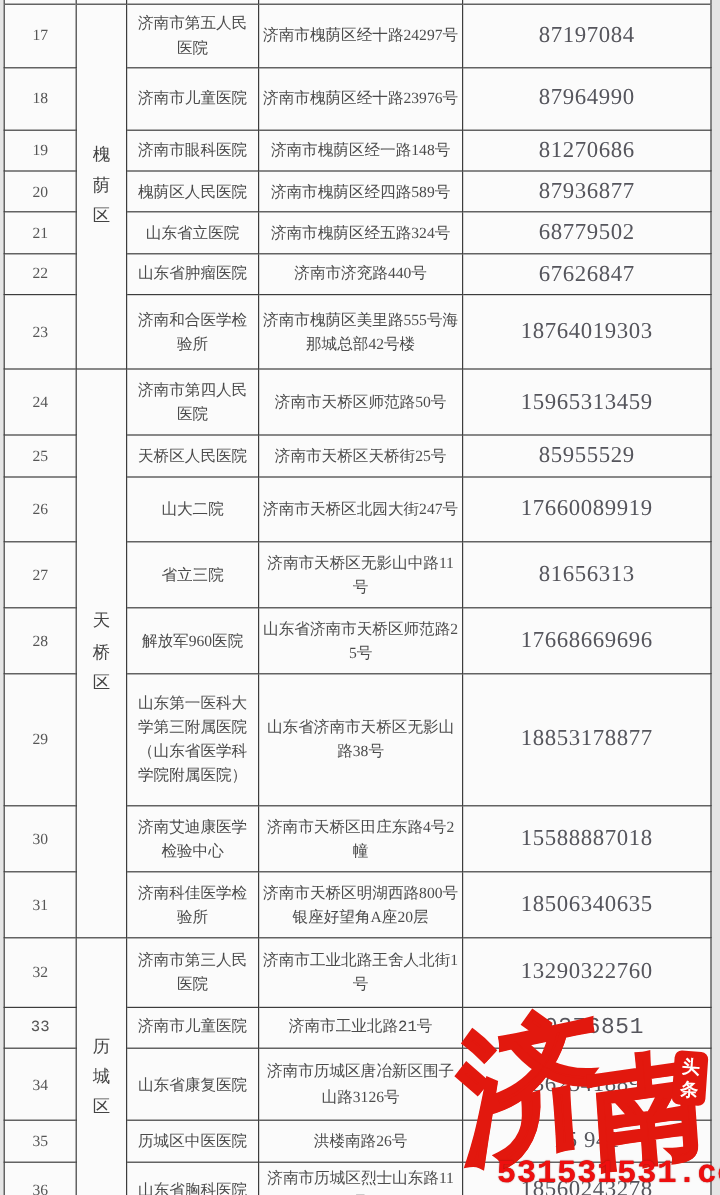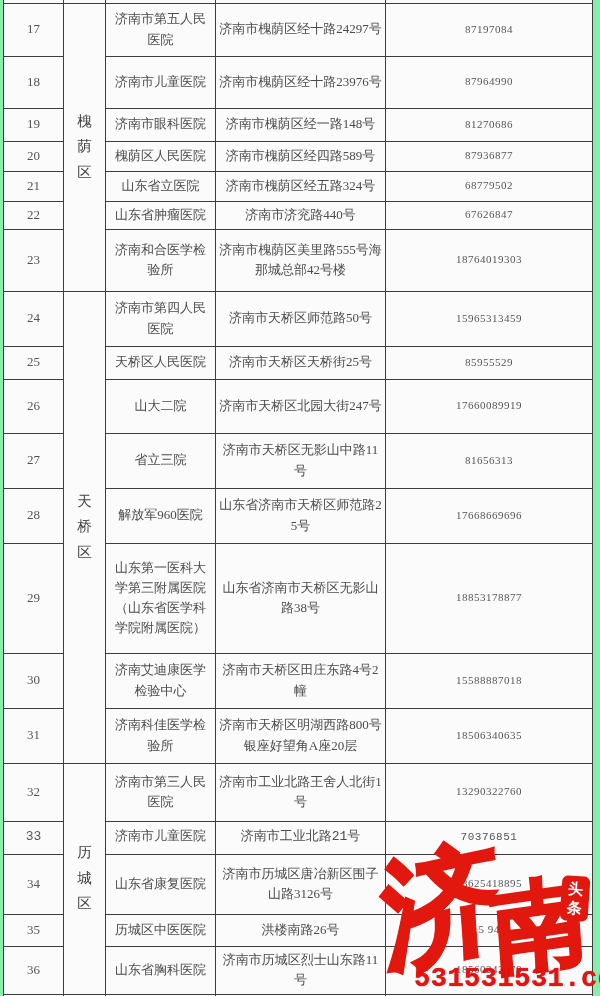--- a/index.html
+++ b/index.html
@@ -1,42 +1,42 @@
 <!DOCTYPE html>
 <html><head>
 <meta charset="utf-8">
 <style>
   html,body{margin:0;padding:0;}
   body{
     width:600px;height:996px;overflow:hidden;
     background:#ffffff;
     font-family:"Liberation Serif","DejaVu Serif",serif;
   }
-  .sheet{position:relative;width:600px;height:996px;background:#86efac;overflow:hidden;}
+  .sheet{position:relative;width:600px;height:996px;background:#e5e5e5;overflow:hidden;}
 
   table.hosp{
     position:absolute;left:3px;top:-2px;
     border-collapse:collapse;table-layout:fixed;width:589px;
     background:#fbfbfb;
   }
   col.c-num{width:60px;}
   col.c-dist{width:42px;}
   col.c-name{width:110px;}
   col.c-addr{width:170px;}
   col.c-phone{width:207px;}
 
   td{
     border:1.5px solid #3d3d3d;
     text-align:center;vertical-align:middle;
     font-size:13px;line-height:1.55;color:#4b4b4b;
     padding:2px 3px;
     word-break:break-all;
   }
   td.num{font-size:13px;color:#555;}
-  td.phone{font-size:11px;letter-spacing:.5px;color:#55555c;}
+  td.phone{font-size:19px;letter-spacing:.5px;color:#55555c;}
   td.dist{font-size:14.5px;color:#434343;padding:0;}
   .vchar{display:block;line-height:1.75;}
   tr.partial td{border-top:none;border-bottom:none;}
   tr.partial-b td{border-bottom:none;}
 
   
   .wm{position:absolute;z-index:5;pointer-events:none;}
   .wm-big{
     color:#e2180e;font-weight:900;
     font-family:"DejaVu Serif","Liberation Serif",serif;

